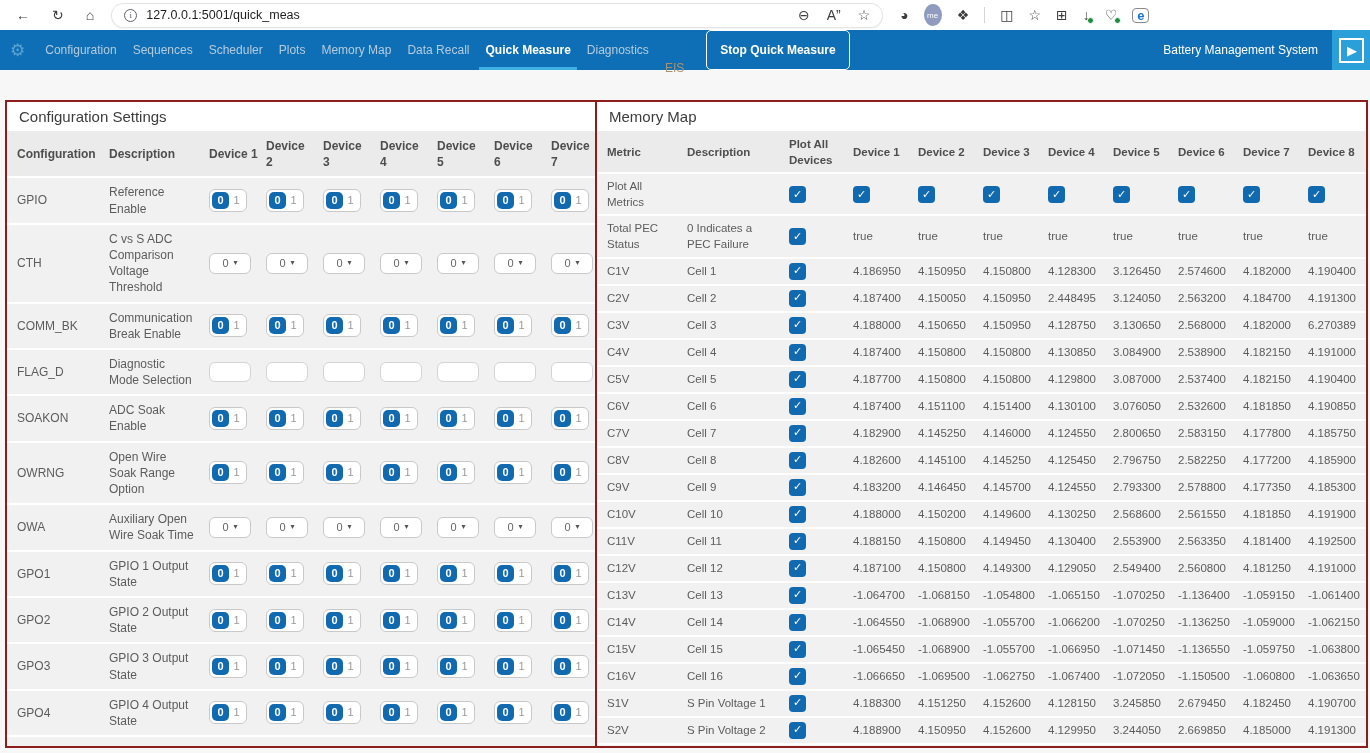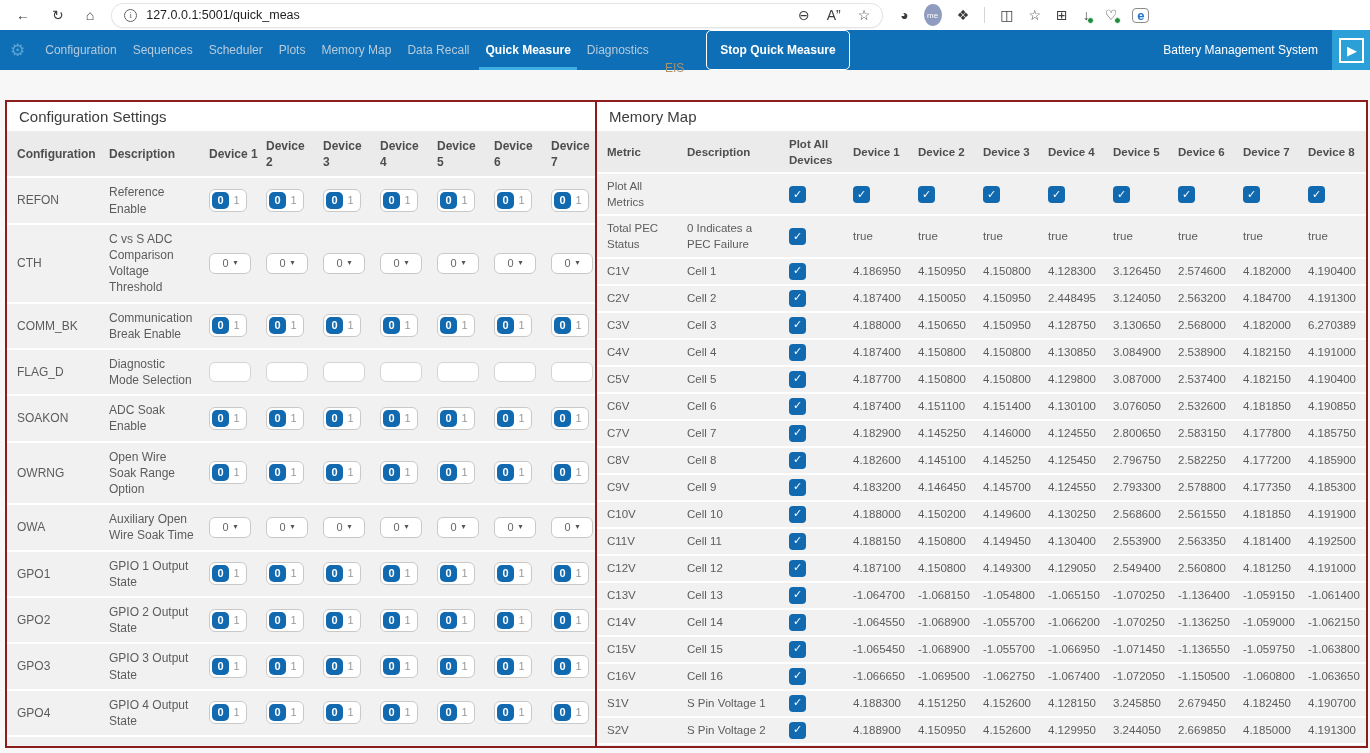--- a/index.html
+++ b/index.html
@@ -161,21 +161,21 @@
         <div class="pre">Device
 4</div>
         <div class="pre">Device
 5</div>
         <div class="pre">Device
 6</div>
         <div class="pre">Device
 7</div>
       </div>
       <div class="cfg-row">
-        <div>REFON</div>
+        <div>GPIO</div>
         <div>Reference Enable</div>
         <div><span class="toggle">
             <span class="on">0</span>
             <span class="off">1</span>
           </span></div>
         <div><span class="toggle">
             <span class="on">0</span>
             <span class="off">1</span>
           </span></div>
         <div><span class="toggle">

